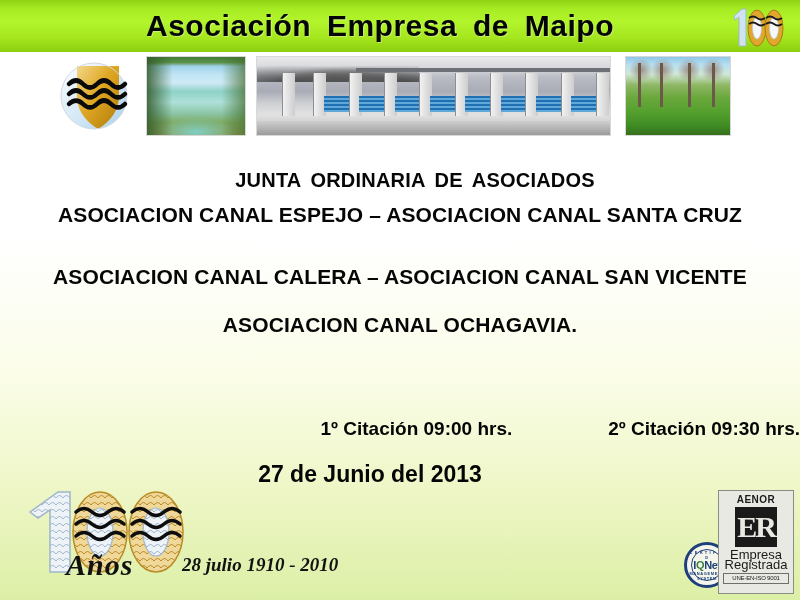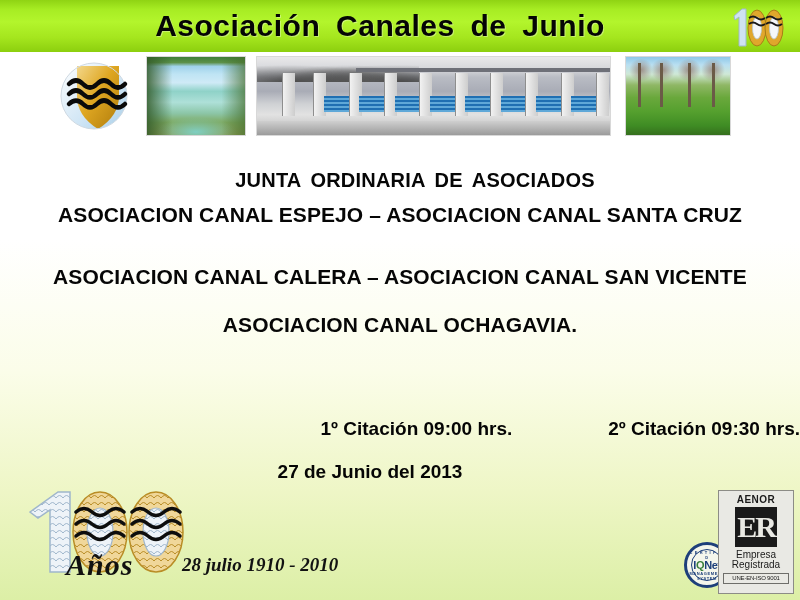--- a/index.html
+++ b/index.html
@@ -194,21 +194,21 @@
     font-weight: bold;
     color: #050505;
     white-space: nowrap;
   }
   #citation-1 { margin-right: 96px; }
   #meeting-date {
     position: absolute;
     left: 0; top: 461px;
     width: 740px;
     text-align: center;
-    font-size: 19px;
+    font-size: 23px;
     font-weight: bold;
     color: #050505;
     white-space: nowrap;
   }
 
   
   #centenary {
     position: absolute;
     left: 14px; bottom: 6px;
     width: 350px; height: 108px;
@@ -306,42 +306,42 @@
     color: #e9e9e4;
     font-size: 30px;
     font-weight: bold;
     line-height: 40px;
     text-align: center;
     letter-spacing: -2px;
     font-family: "Liberation Serif", serif;
   }
   #aenor-sub {
     text-align: center;
-    font-size: 10px;
+    font-size: 13px;
     color: #1a1a1a;
     line-height: 10px;
     margin-top: 3px;
   }
   #aenor-std {
     margin: 3px 4px 0 4px;
     border: 1px solid #6e6e6a;
     text-align: center;
     font-size: 6px;
     color: #1a1a1a;
     line-height: 9px;
     letter-spacing: -0.2px;
   }
 </style>
 </head>
 <body>
 
 <div id="slide">
 
   <div id="header-band">
-    <div id="header-title">Asociación  Canales  de  Junio</div>
+    <div id="header-title">Asociación  Empresa  de  Maipo</div>
 
     <svg id="header-logo" viewBox="0 0 62 46">
       <g>
         <path d="M10 12 L18 5 L22 5 L22 42 L15 42 L15 13 L11 16 Z" fill="#cfe3f2" stroke="#9fb9cc" stroke-width="1"></path>
         <ellipse cx="33" cy="24" rx="9" ry="18" fill="#e0a72c" stroke="#a87c16" stroke-width="1"></ellipse>
         <ellipse cx="33" cy="24" rx="4.5" ry="11" fill="#f5f7fa" stroke="#b9c9d6" stroke-width="0.8"></ellipse>
         <ellipse cx="50" cy="24" rx="9" ry="18" fill="#e0a72c" stroke="#a87c16" stroke-width="1"></ellipse>
         <ellipse cx="50" cy="24" rx="4.5" ry="11" fill="#f5f7fa" stroke="#b9c9d6" stroke-width="0.8"></ellipse>
         <path d="M25 14 q4 -3 8 0 q4 3 8 0" stroke="#1a1a1a" stroke-width="2" fill="none"></path>
         <path d="M25 20 q4 -3 8 0 q4 3 8 0" stroke="#1a1a1a" stroke-width="2" fill="none"></path>

